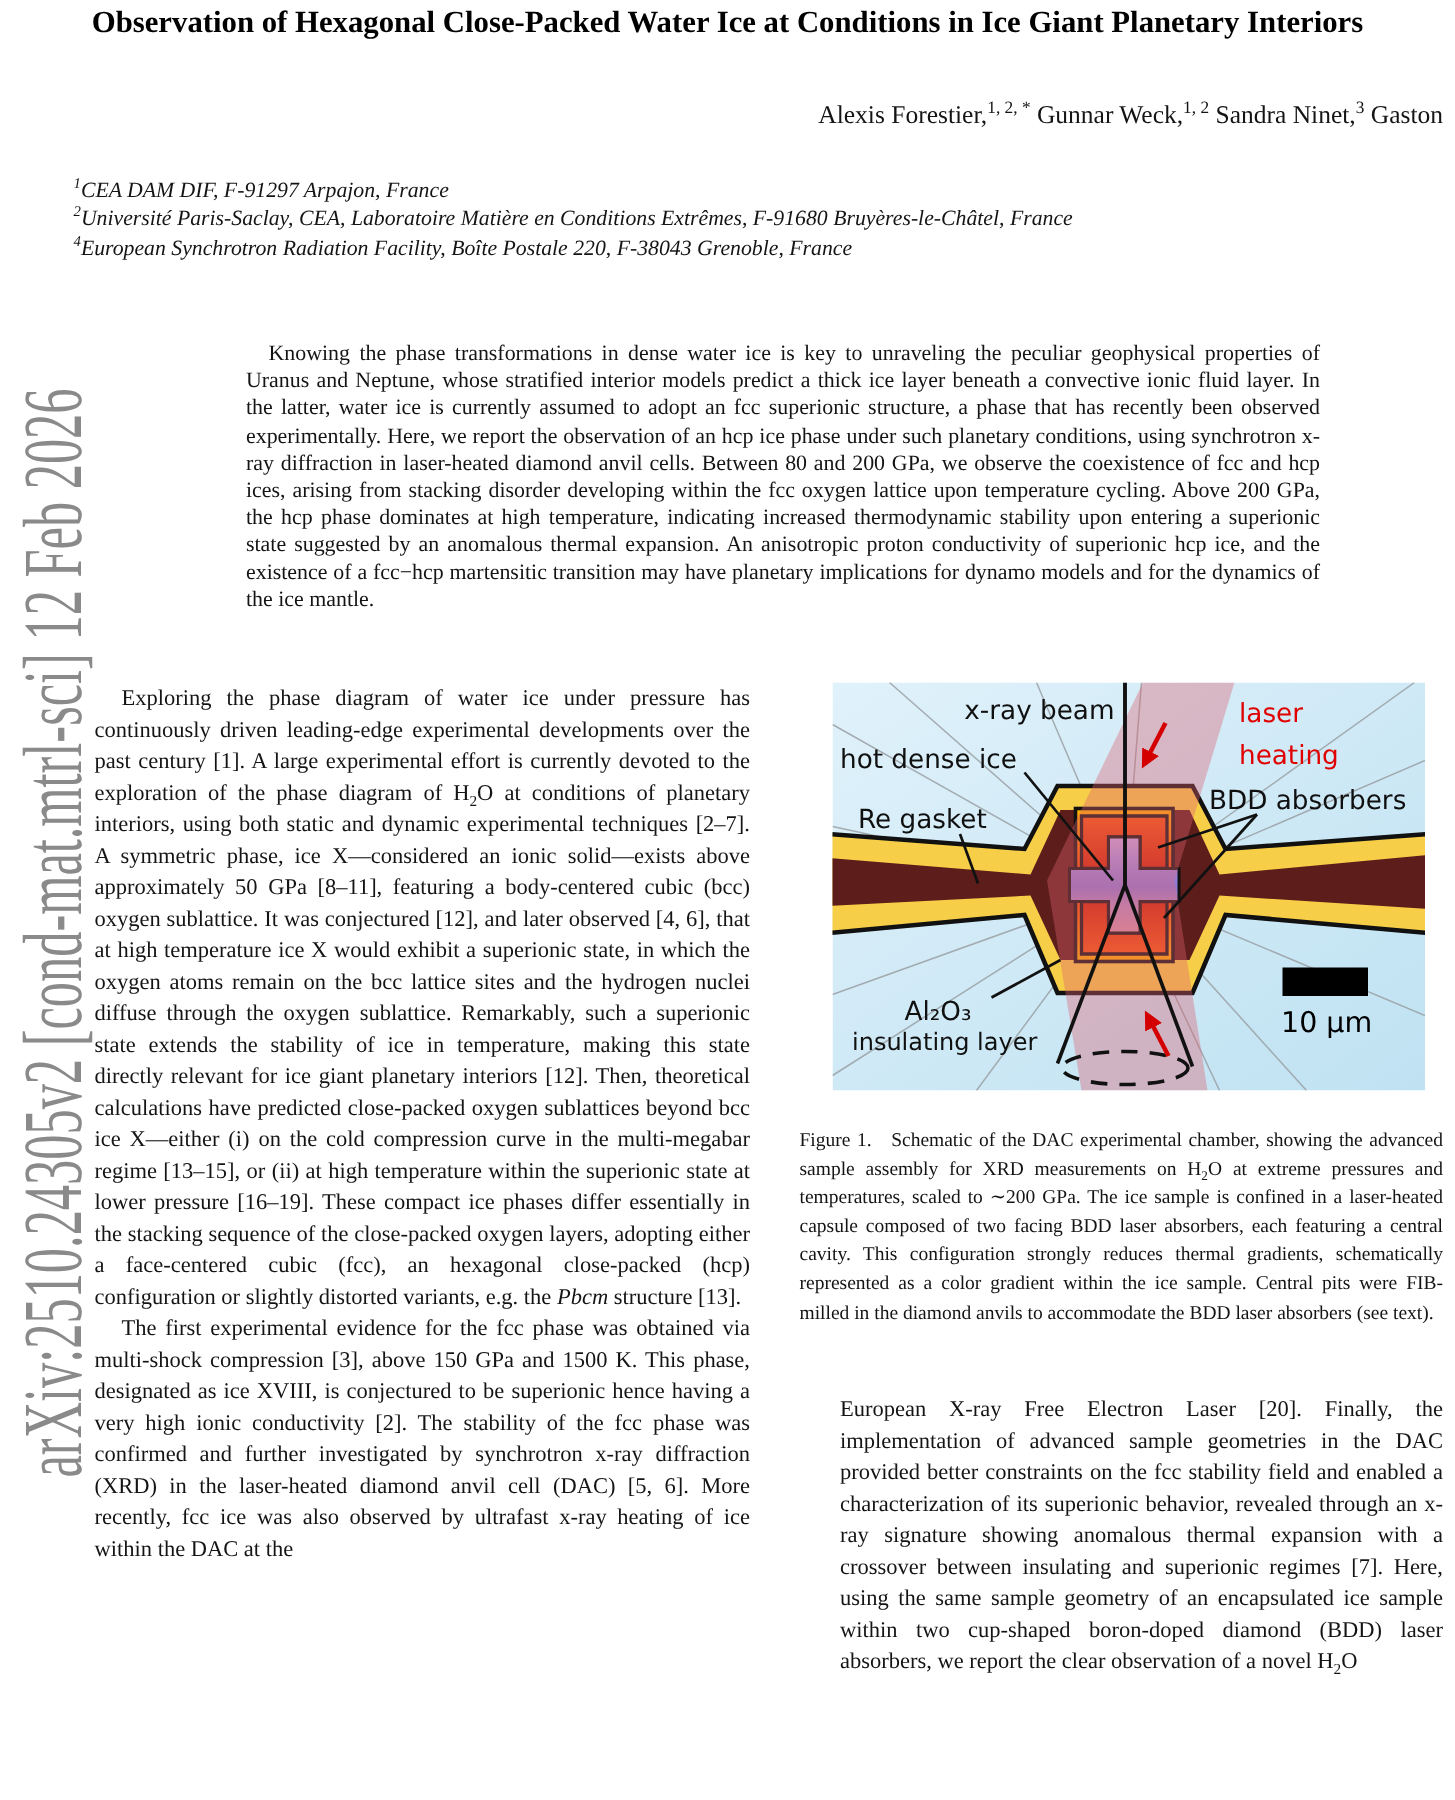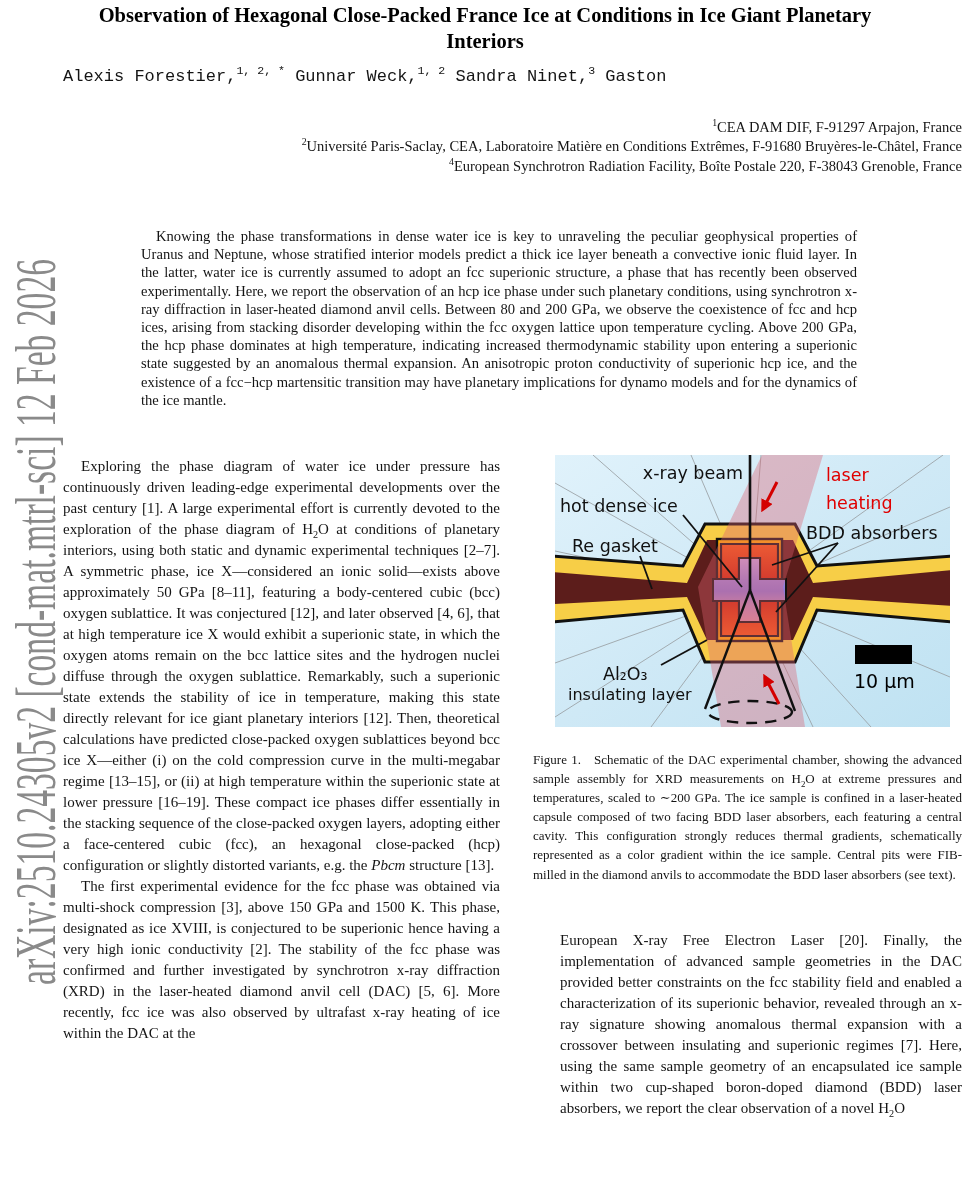--- a/index.html
+++ b/index.html
@@ -4,27 +4,27 @@
 <style>
   html,body{margin:0;padding:0;background:#ffffff;}
   #page{position:relative;width:970px;height:1200px;background:#ffffff;overflow:hidden;
         font-family:"Liberation Serif","DejaVu Serif",serif;color:#141414;
         -webkit-hyphens:auto;hyphens:auto;}
   .watermark{position:absolute;left:36px;top:622px;white-space:nowrap;
         transform:translate(-50%,-50%) rotate(-90deg) scaleX(0.60);
         font-size:56px;color:#8a8a8a;letter-spacing:0px;}
   .title{position:absolute;left:60px;width:850px;top:2px;text-align:center;
         font-weight:bold;font-size:20.5px;line-height:26px;color:#000;}
-  .authors{position:absolute;left:63px;width:899px;top:64px;text-align:left;
-        font-size:17px;line-height:25px;font-family:Liberation Mono, monospace;}
-  .affils{position:absolute;left:63px;width:899px;top:118px;text-align:right;
-        font-size:14.5px;line-height:19.3px;}
+  .authors{position:absolute;left:63px;width:899px;top:64px;text-align:right;
+        font-size:17px;line-height:25px;}
+  .affils{position:absolute;left:49px;width:899px;top:118px;text-align:left;
+        font-style:italic;font-size:14.5px;line-height:19.3px;}
   sup{font-size:68%;line-height:0;}
   sub{font-size:68%;line-height:0;}
-  .abstract{position:absolute;left:141px;width:716px;top:227px;
+  .abstract{position:absolute;left:164px;width:716px;top:227px;
         text-align:justify;font-size:14.6px;line-height:18.2px;}
   .abstract p{margin:0;text-indent:15px;}
   .col{position:absolute;top:456px;}
   .col-left{left:63px;width:437px;}
   .col-right{left:533px;width:429px;top:455px;}
   .body-text p{margin:0;text-align:justify;font-size:15px;line-height:21px;text-indent:18px;}
   .body-text p.noindent{text-indent:0;}
   .figure-svg{display:block;margin-left:22px;}
   .fig-caption{margin-top:23px;font-size:13px;line-height:19.1px;text-align:justify;}
   .col-right .body-text{margin-top:46px;margin-left:27px;}
@@ -33,21 +33,21 @@
   .fig-label-sm{font-family:"DejaVu Sans","Liberation Sans",sans-serif;font-size:16px;fill:#101010;}
   .fig-scale-text{font-family:"DejaVu Sans","Liberation Sans",sans-serif;font-size:19px;fill:#000;}
 </style>
 </head>
 <body>
 
 <div id="page">
 
   <div class="watermark">arXiv:2510.24305v2 [cond-mat.mtrl-sci] 12 Feb 2026</div>
 
-  <div class="title">Observation of Hexagonal Close-Packed France Ice at Conditions in Ice Giant Planetary Interiors</div>
+  <div class="title">Observation of Hexagonal Close-Packed Water Ice at Conditions in Ice Giant Planetary Interiors</div>
 
   <div class="authors">
     <div>Alexis Forestier,<sup>1, 2, *</sup> Gunnar Weck,<sup>1, 2</sup> Sandra Ninet,<sup>3</sup> Gaston</div>
   </div>
 
   <div class="affils">
     <div><sup>1</sup>CEA DAM DIF, F-91297 Arpajon, France</div>
     <div><sup>2</sup>Université Paris-Saclay, CEA, Laboratoire Matière en Conditions Extrêmes, F-91680 Bruyères-le-Châtel, France</div>
     <div><sup>4</sup>European Synchrotron Radiation Facility, Boîte Postale 220, F-38043 Grenoble, France</div>
   </div>

